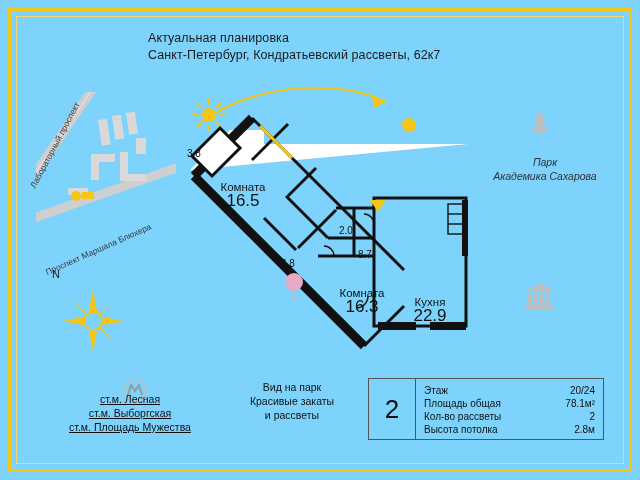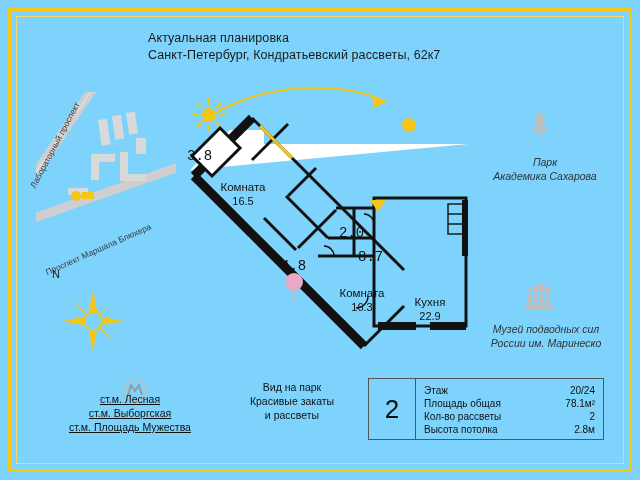--- a/index.html
+++ b/index.html
@@ -47,22 +47,22 @@
   .compass{position:absolute;left:62px;top:290px;width:62px;height:62px;}
 
   
   .plan{position:absolute;left:168px;top:96px;width:300px;height:270px;}
 
   .room-lbl{
     position:absolute;text-align:center;color:#111;
     font-size:11.5px;line-height:14px;white-space:nowrap;
   }
   .room-lbl .nm{font-size:11.5px;}
-  .room-lbl .ar{font-size:11px;text-align:center;}
-  .small-num{position:absolute;font-size:14px;color:#111;font-family:Liberation Mono, monospace;}
+  .room-lbl .ar{font-size:17px;text-align:center;}
+  .small-num{position:absolute;font-size:10px;color:#111;}
 
   
   .poi{position:absolute;text-align:center;font-style:italic;color:#333;font-size:10.5px;line-height:14px;}
   .poi-park{left:470px;top:155px;width:150px;}
   .poi-mus{left:468px;top:322px;width:156px;}
   .tree{position:absolute;left:528px;top:110px;}
   .museum{position:absolute;left:525px;top:282px;}
 
   
   .metro-ico{position:absolute;left:122px;top:378px;}
@@ -279,24 +279,20 @@
   </div>
 
   <svg class="museum" width="30" height="28" viewBox="0 0 30 28">
     <polygon points="15,1 29,9 1,9" fill="#bdbdbd"></polygon>
     <rect x="3" y="11" width="3" height="12" fill="#bdbdbd"></rect>
     <rect x="9" y="11" width="3" height="12" fill="#bdbdbd"></rect>
     <rect x="15" y="11" width="3" height="12" fill="#bdbdbd"></rect>
     <rect x="21" y="11" width="3" height="12" fill="#bdbdbd"></rect>
     <rect x="1" y="24" width="28" height="3" fill="#bdbdbd"></rect>
   </svg>
-  <div class="poi poi-mus">
-    <div>Музей подводных сил</div>
-    <div>России им. Маринеско</div>
-  </div>
 
   <svg class="metro-ico" width="26" height="24" viewBox="0 0 26 24">
     <circle cx="13" cy="12" r="11" fill="none" stroke="#bdbdbd" stroke-width="1.6"></circle>
     <path d="M6,17 L9,7 L13,13 L17,7 L20,17" fill="none" stroke="#999" stroke-width="2"></path>
   </svg>
   <div class="metro-list">
     <div>ст.м. Лесная</div>
     <div>ст.м. Выборгская</div>
     <div>ст.м. Площадь Мужества</div>
   </div>

